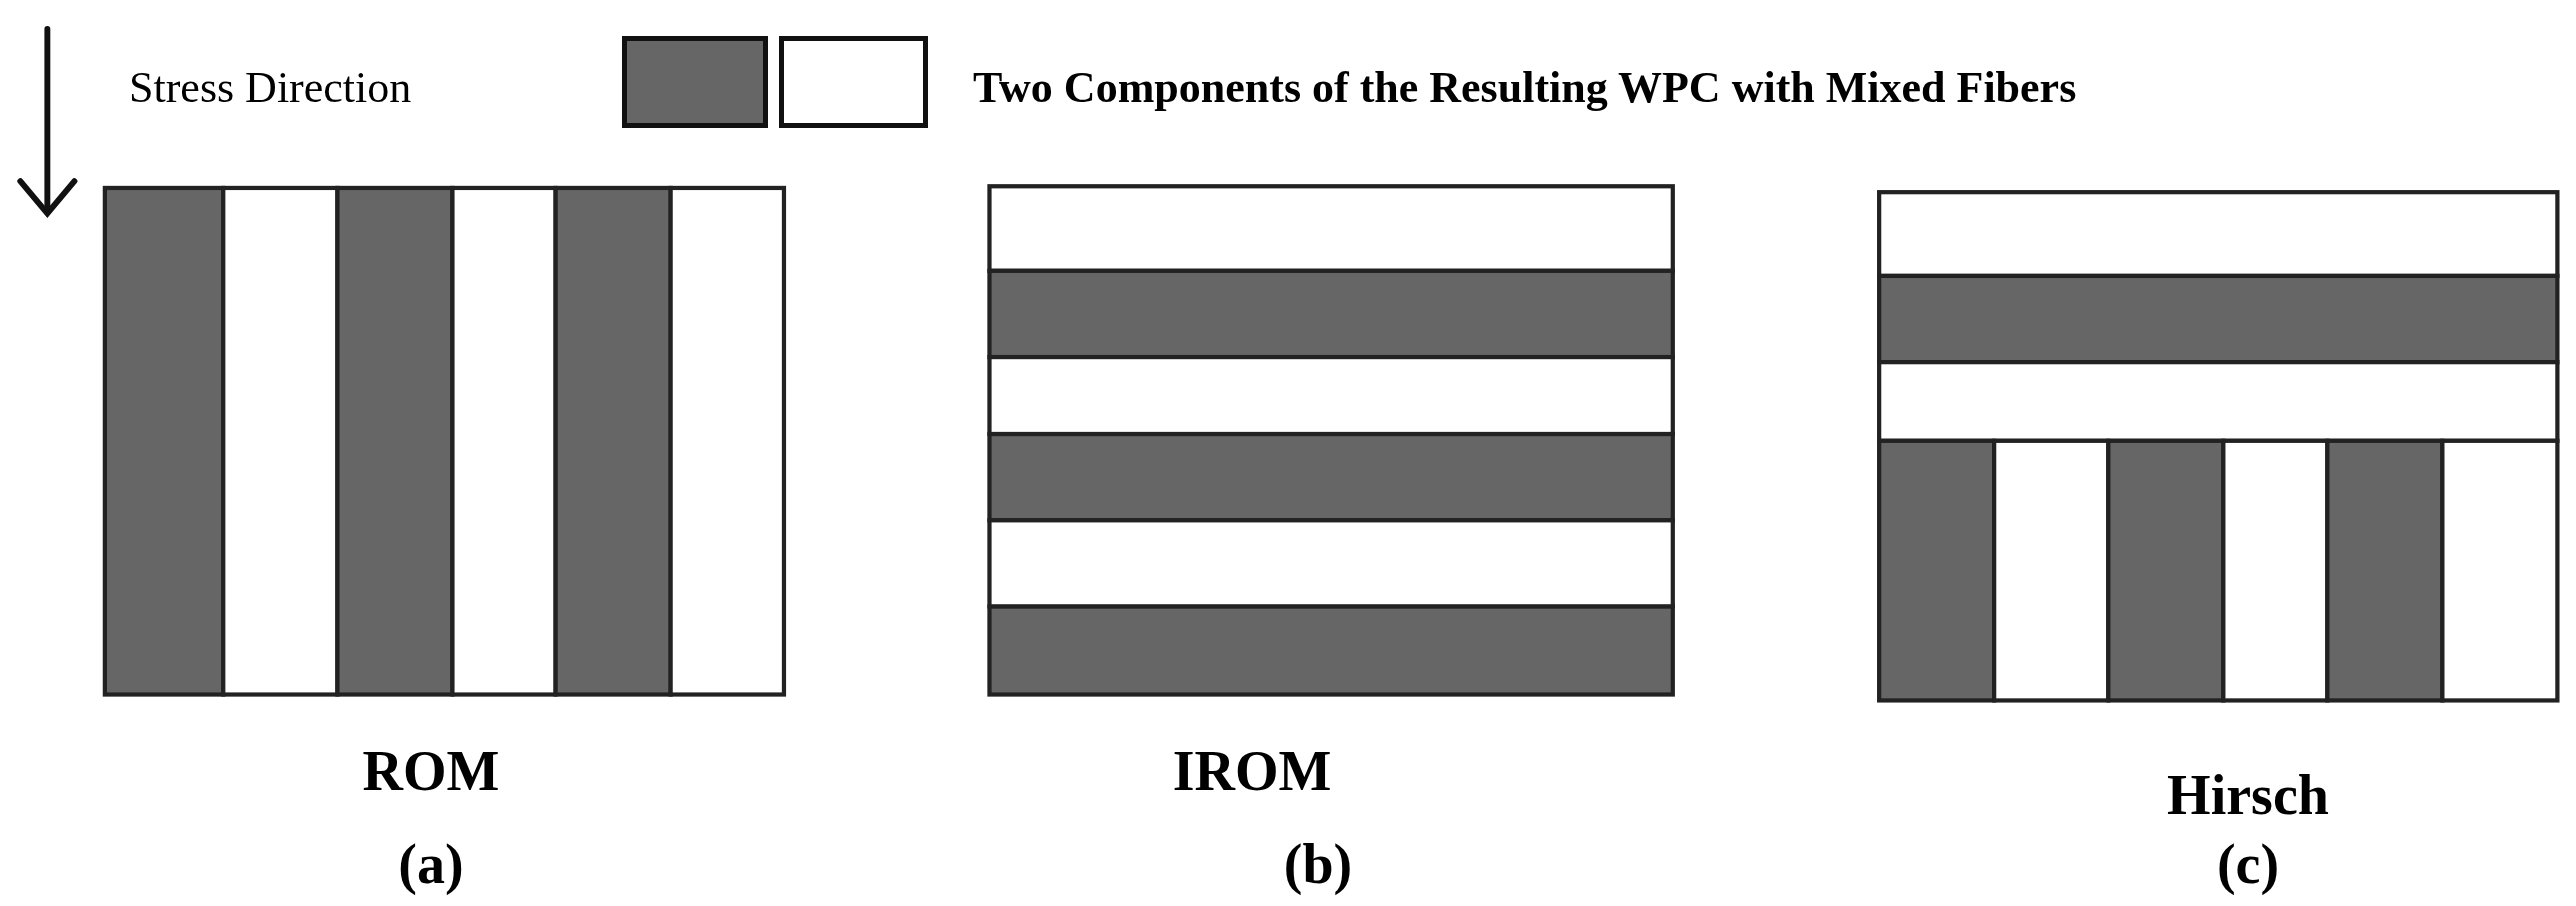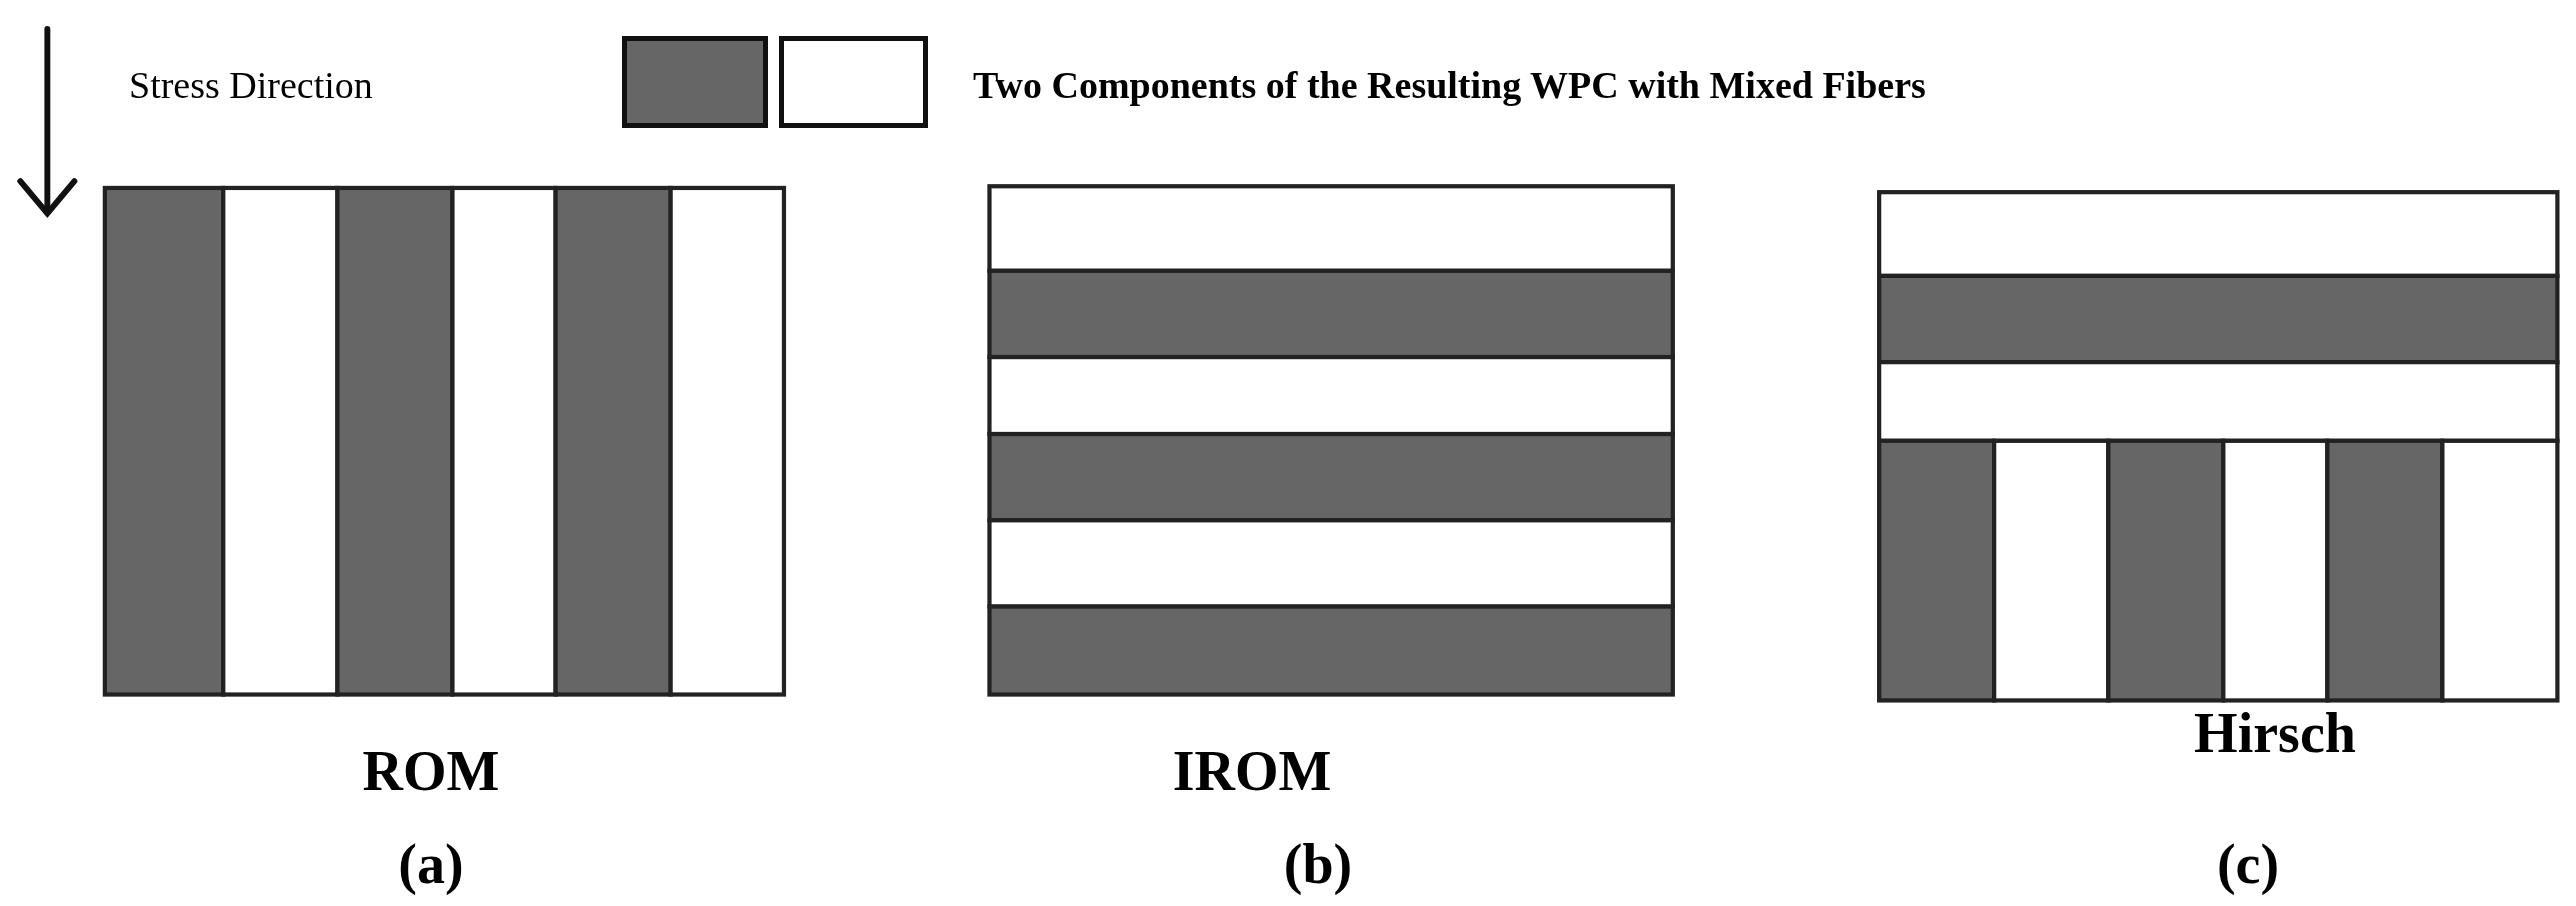--- a/index.html
+++ b/index.html
@@ -1,19 +1,19 @@
 <!DOCTYPE html>
 <html style="font-size:13.5px"><head>
 <meta charset="utf-8">
 <style>
   html, body { margin:0; padding:0; background:#ffffff; }
   body { width:2576px; height:907px; position:relative; overflow:hidden;
          font-family:"DejaVu Serif","Liberation Serif",serif; color:#000; }
   .txt { position:absolute; white-space:nowrap; font-family:"Liberation Serif","DejaVu Serif",serif; }
-  .legend-text { font-size:38px; line-height:1;text-align:right; }
+  .legend-text { font-size:44px; line-height:1;text-align:right; }
   .label { font-size:56px; line-height:1; transform:translateX(-50%);font-weight:bold; }
   .swatch { position:absolute; box-sizing:border-box; border:5px solid #111; }
   svg { position:absolute; left:0; top:0; }
 </style>
 </head>
 <body>
 
 <svg width="2576" height="907" viewBox="0 0 3046 1072">
   <g stroke="#111" stroke-width="7" fill="none" stroke-linecap="round">
     <line x1="56" y1="34" x2="56" y2="250"></line>
@@ -57,15 +57,15 @@
 <div class="swatch" style="left:779px; top:36px; width:149px; height:92px; background:#ffffff;"></div>
 
 <div class="txt legend-text" style="left:973px; top:66px;font-weight:bold;">Two Components of the Resulting WPC with Mixed Fibers</div>
 
 <div class="txt label" style="left:431px; top:743px;">ROM</div>
 <div class="txt label" style="left:431px; top:836px;">(a)</div>
 
 <div class="txt label" style="left:1252px; top:743px;">IROM</div>
 <div class="txt label" style="left:1318px; top:836px;">(b)</div>
 
-<div class="txt label" style="left:2248px; top:705px;margin-left:27px;">Hirsch</div>
+<div class="txt label" style="left:2248px; top:767px;">Hirsch</div>
 <div class="txt label" style="left:2248px; top:836px;">(c)</div>
 
 
 </body></html>

